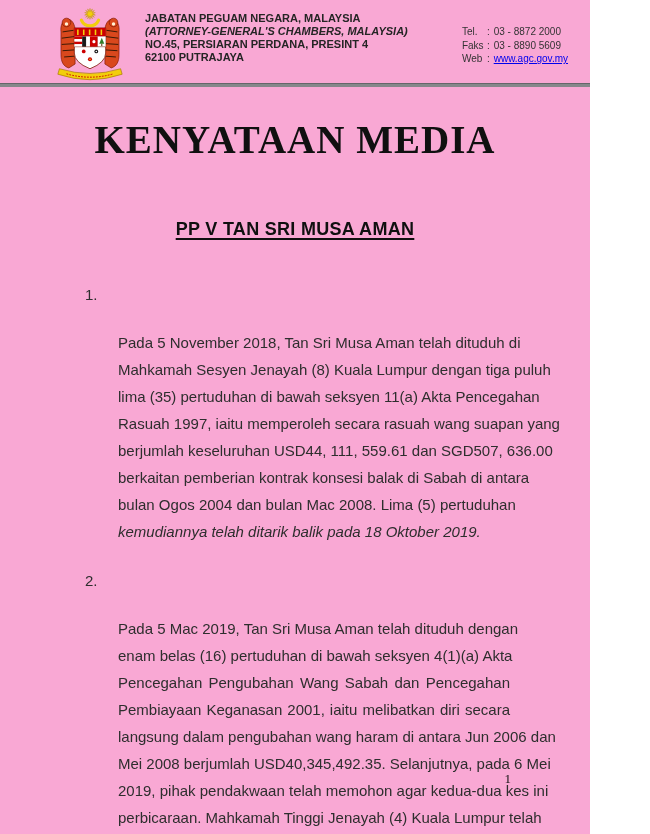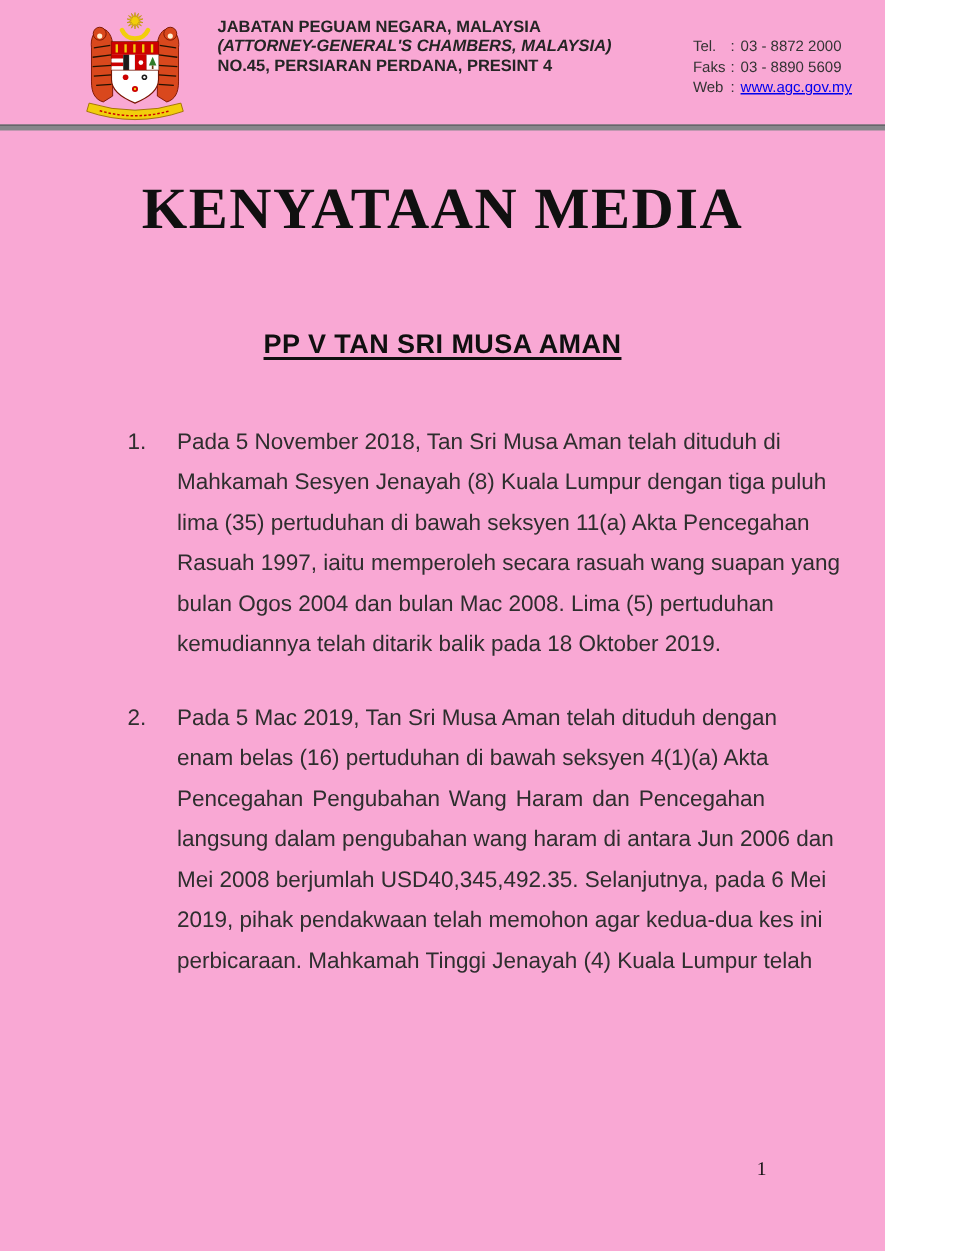--- a/index.html
+++ b/index.html
@@ -81,31 +81,31 @@
   .doc-body { margin: 40px 80px 0 85px; }
   .para { display: flex; }
   .para + .para { margin-top: 22px; }
   .para-num {
     width: 33px;
     flex: none;
     font-size: 15px;
     line-height: 27px;
     color: #2e2e2e;
   }
-  .para-text { flex: 1; min-width: 0; }
+  .para-text { flex: 1; min-width: 0; margin-top: 48px; }
   .pline {
     font-size: 15px;
     line-height: 27px;
     color: #2e2e2e;
     text-align: justify;
     text-align-last: justify;
     text-justify: inter-word;
     white-space: nowrap;
   }
-  .pline.last { text-align-last: left; }
+  .pline.last { text-align-last: left; font-style: italic; }
 
   
   .page-number {
     position: absolute;
     top: 771px;
     right: 79px;
     font-family: "Liberation Serif", serif;
     font-size: 13px;
     color: #101010;
   }
@@ -173,20 +173,21 @@
           <path d="M11,80 Q50,92 89,80 L91,87 Q50,101 9,87 Z" fill="#F2CE0C" stroke="#A07000" stroke-width="0.8"></path>
           <path d="M20,86.5 Q50,95 80,86.5" fill="none" stroke="#CC0000" stroke-width="1.2" stroke-dasharray="2.2,1.6"></path>
         </g>
       </svg>
     </div>
 
     <div class="org-block">
       <div>JABATAN PEGUAM NEGARA, MALAYSIA</div>
       <div class="it">(ATTORNEY-GENERAL'S CHAMBERS, MALAYSIA)</div>
       <div>NO.45, PERSIARAN PERDANA, PRESINT 4</div>
+      <div>62100 PUTRAJAYA</div>
     </div>
 
     <div class="contact-block">
       <div class="contact-row">
         <span class="lbl">Tel.</span><span class="colon">:</span><span>03 - 8872 2000</span>
       </div>
       <div class="contact-row">
         <span class="lbl">Faks</span><span class="colon">:</span><span>03 - 8890 5609</span>
       </div>
       <div class="contact-row">
@@ -204,31 +205,34 @@
 
   <main class="doc-body">
 
     <div class="para">
       <div class="para-num">1.</div>
       <div class="para-text">
         <div class="pline">Pada 5 November 2018, Tan Sri Musa Aman telah dituduh di</div>
         <div class="pline">Mahkamah Sesyen Jenayah (8) Kuala Lumpur dengan tiga puluh</div>
         <div class="pline">lima (35) pertuduhan di bawah seksyen 11(a) Akta Pencegahan</div>
         <div class="pline">Rasuah 1997, iaitu memperoleh secara rasuah wang suapan yang</div>
+        <div class="pline">berjumlah keseluruhan USD44, 111, 559.61 dan SGD507, 636.00</div>
+        <div class="pline">berkaitan pemberian kontrak konsesi balak di Sabah di antara</div>
         <div class="pline">bulan Ogos 2004 dan bulan Mac 2008. Lima (5) pertuduhan</div>
         <div class="pline last">kemudiannya telah ditarik balik pada 18 Oktober 2019.</div>
       </div>
     </div>
 
     <div class="para">
       <div class="para-num">2.</div>
       <div class="para-text">
         <div class="pline">Pada 5 Mac 2019, Tan Sri Musa Aman  telah dituduh dengan</div>
         <div class="pline">enam belas (16) pertuduhan di bawah seksyen 4(1)(a) Akta</div>
-        <div class="pline">Pencegahan Pengubahan Wang Haram dan Pencegahan</div>
+        <div class="pline">Pencegahan Pengubahan Wang Sabah dan Pencegahan</div>
+        <div class="pline">Pembiayaan Keganasan 2001, iaitu melibatkan diri secara</div>
         <div class="pline">langsung dalam pengubahan wang haram di antara Jun 2006 dan</div>
         <div class="pline">Mei 2008 berjumlah USD40,345,492.35.  Selanjutnya, pada 6 Mei</div>
         <div class="pline">2019, pihak pendakwaan telah memohon agar kedua-dua kes ini</div>
         <div class="pline">perbicaraan. Mahkamah Tinggi Jenayah (4) Kuala Lumpur telah</div>
       </div>
     </div>
 
   </main>
 
   <div class="page-number">1</div>

